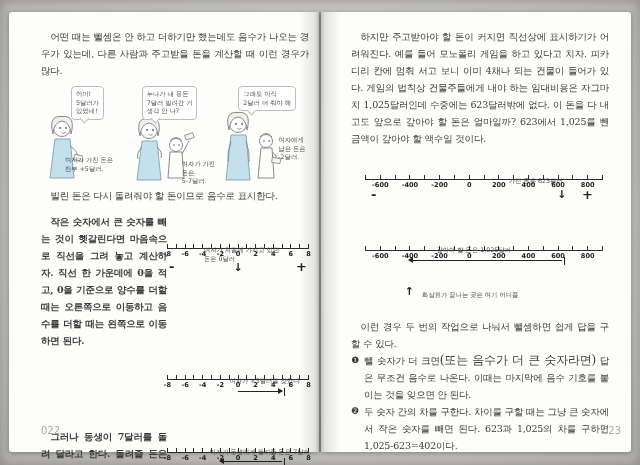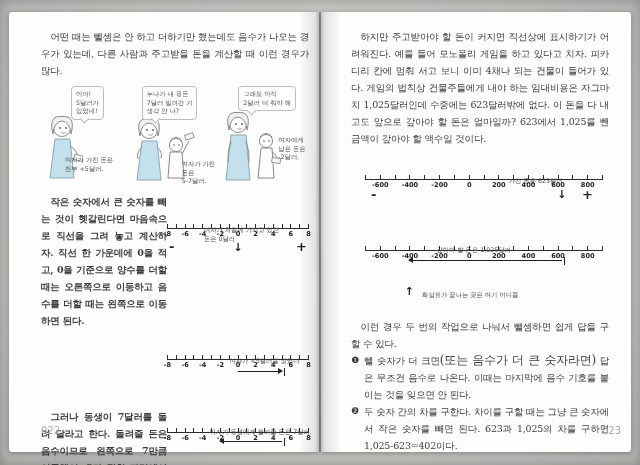--- a/index.html
+++ b/index.html
@@ -143,20 +143,21 @@
           <path d="M9 18 L20 18 L22 48 L6 48 Z" fill="#fdfdfb" stroke="#8a8a8a" stroke-width="1"></path>
           <path d="M20 22 Q26 26 24 30" stroke="#8a8a8a" stroke-width="1" fill="none"></path>
           <rect x="20" y="28" width="8.5" height="5" fill="#f3f3f1" stroke="#8a8a8a" stroke-width=".8" transform="rotate(10 24 30)"></rect>
         </svg>
         <div class="scene-caption" style="left:56px; top:50px;">여자에게
 남은 돈은
 -2달러.</div>
       </div>
     </div>
 
+    <div class="para">빌린 돈은 다시 돌려줘야 할 돈이므로 음수로 표시한다.</div>
 
     <div class="row2">
       <div class="col-text">
           <div class="para">작은 숫자에서 큰 숫자를 빼는 것이 헷갈린다면 마음속으로 직선을 그려 놓고 계산하자. 직선 한 가운데에 0을 적고, 0을 기준으로 양수를 더할 때는 오른쪽으로 이동하고 음수를 더할 때는 왼쪽으로 이동하면 된다.</div>
         </div>
       <div class="col-diag">
         <div class="diag" style="width:142px; height:52px; margin-left:auto;">
           <div class="cap" style="left:26%; top:2px;">여자가 처음에 가지고 있던
 돈은 0달러</div>
           <div class="v-arrow" style="left:50%; top:19px;">↓</div>

